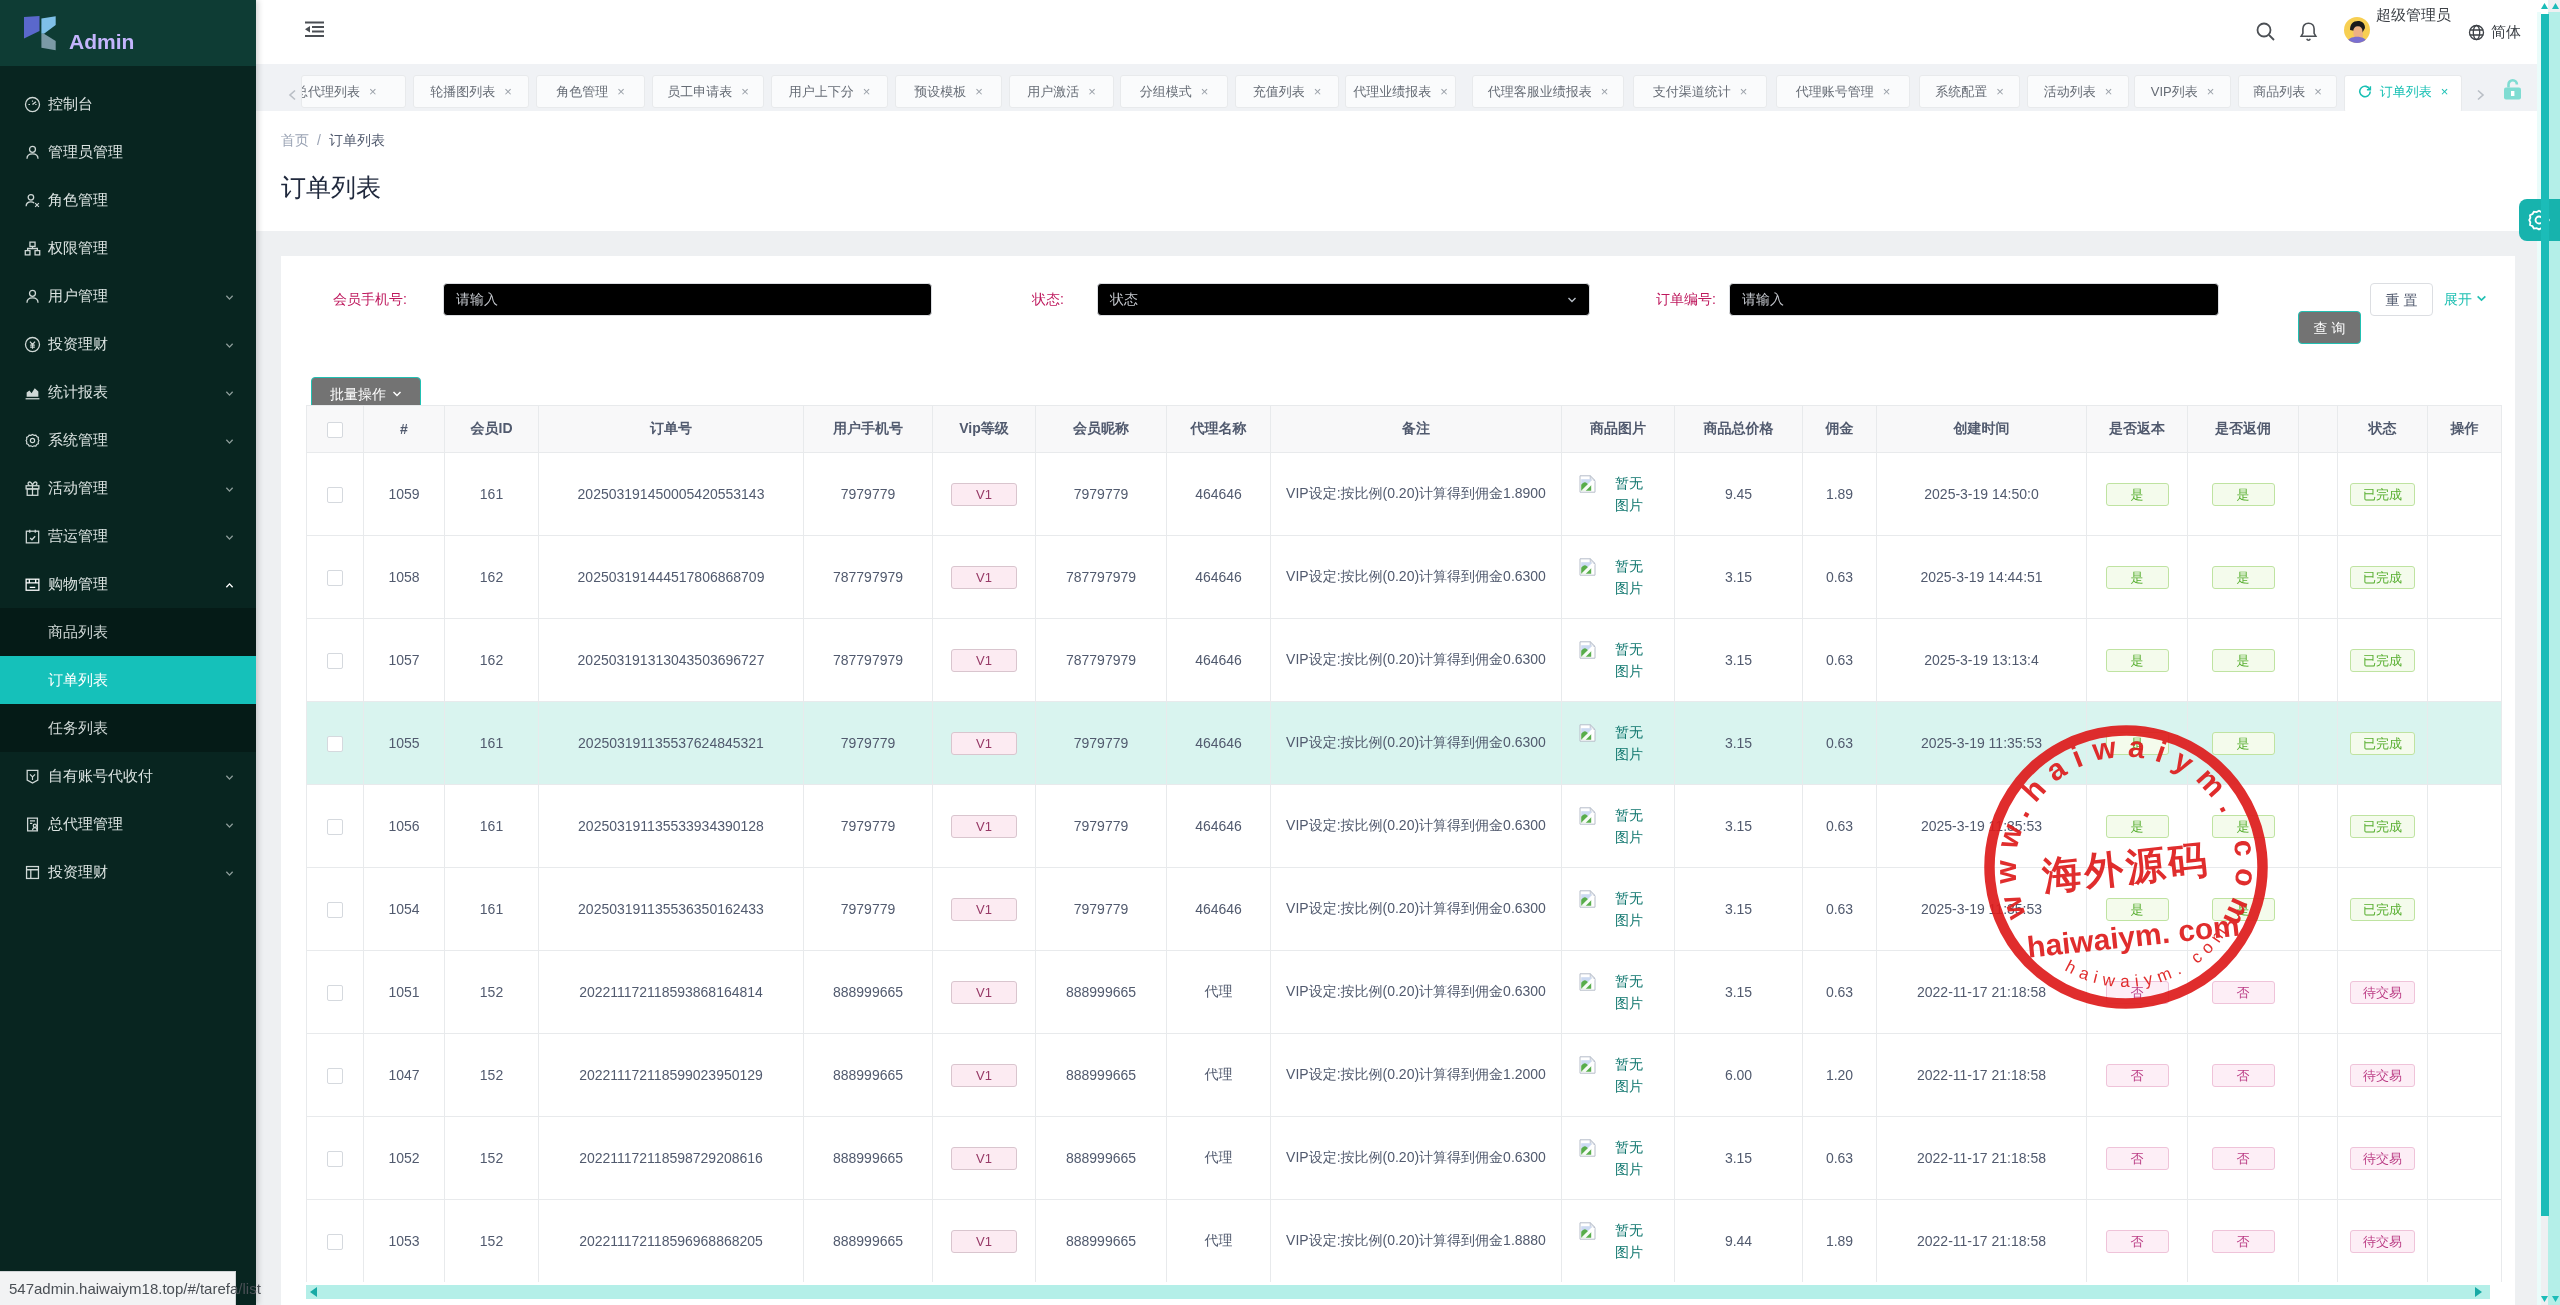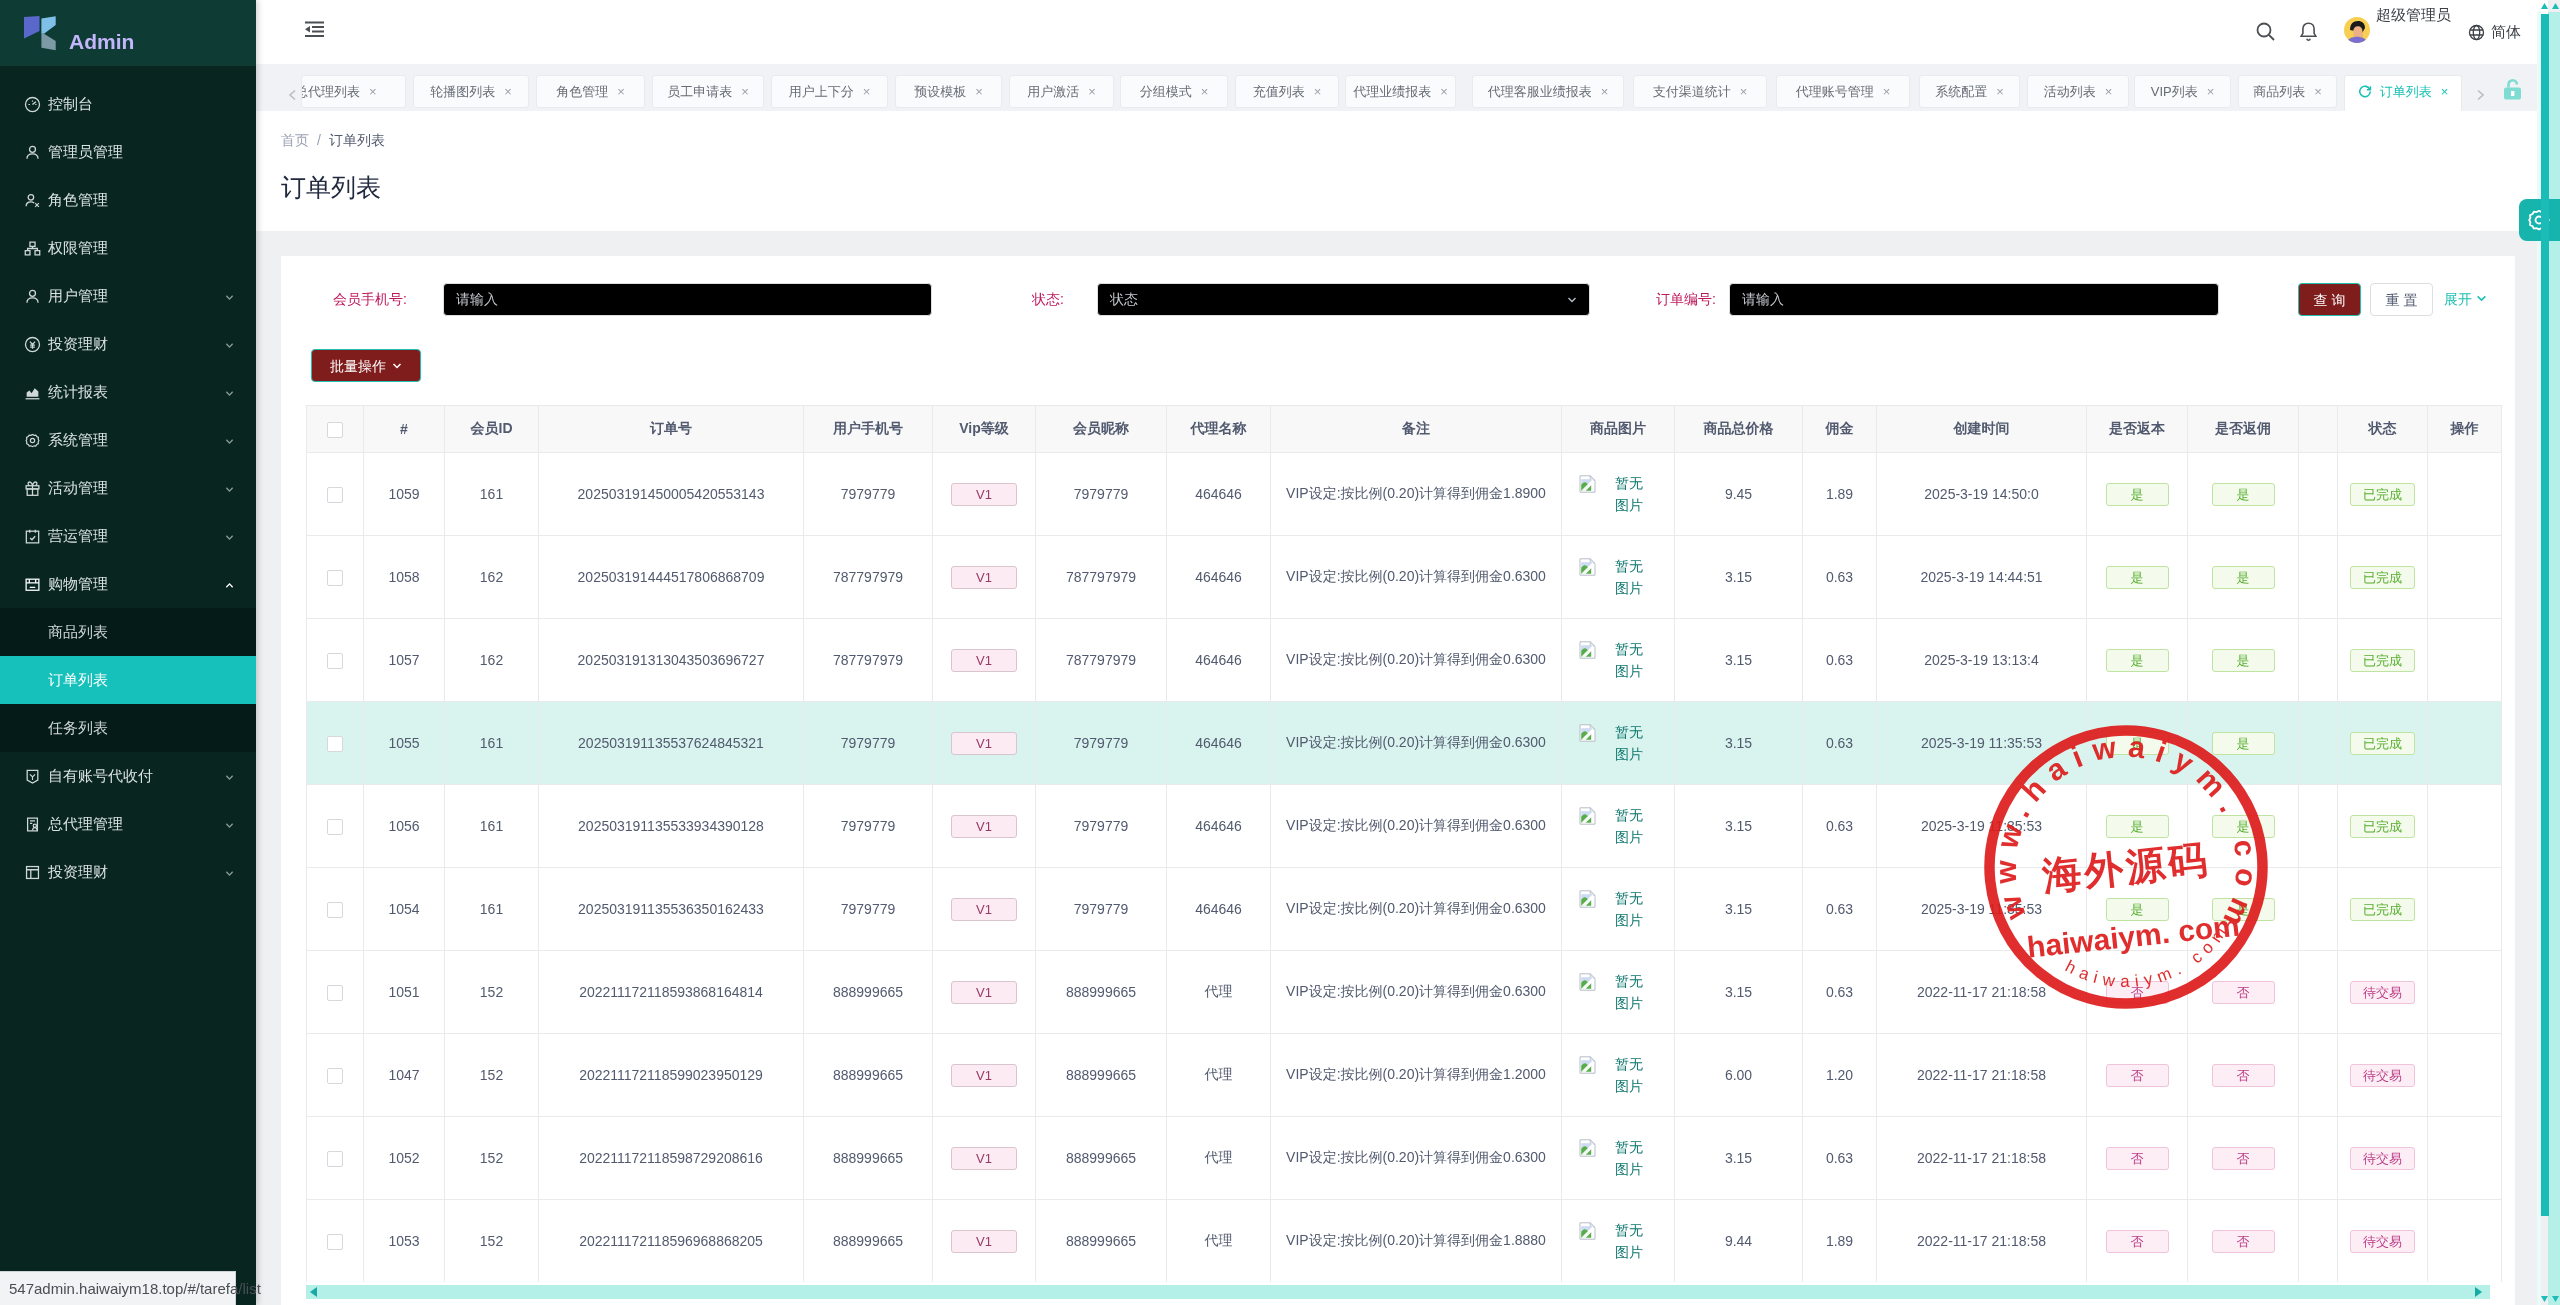--- a/index.html
+++ b/index.html
@@ -33,21 +33,21 @@
   #crumb { position:absolute; left:25px; top:21px; font-size:14px; color:#515a6e; }
   #crumb .dim { color:#9aa3b4; }
   #ptitle { position:absolute; left:25px; top:60px; font-size:25px; color:#20293d; font-weight:500; }
 
   
   #card { position:absolute; left:281px; top:256px; width:2234px; height:1049px; background:#fff; z-index:5; }
 
   label.flabel { position:absolute; font-size:14px; color:#be185d; top:35px;text-align:center; }
   .finput { position:absolute; top:27px; height:33px; border:1px solid #dcdee2; border-radius:4px; background:#000000; font-size:14px; color:#c5c8ce; line-height:31px; padding-left:12px; }
   .btn { position:absolute; top:27px; height:33px; border-radius:4px; font-size:14px; text-align:center; line-height:32px; }
-  .btn.teal { background:#7f1d1d; color:#fff; border:1px solid #21c0b3; }
+  .btn.teal { background:#737373; color:#fff; border:1px solid #21c0b3;margin-top:28px; }
   .btn.plain { background:#fff; color:#515a6e; border:1px solid #dcdee2; }
 
   
   #tablewrap { position:absolute; left:25px; top:149px; width:2200px; height:877px; overflow:hidden; }
   table.grid { border-collapse:collapse; table-layout:fixed; width:2195px; }
   table.grid th, table.grid td { border:1px solid #e8eaec; font-size:14px; color:#515a6e; text-align:center; overflow:hidden; white-space:nowrap; padding:0; }
   table.grid th { height:47px; background:#f8f8f9; font-weight:bold; }
   table.grid td { height:83px; background:#fff; }
   tr.hl td { background:#d9f4ef; }
   .cb { display:inline-block; width:16px; height:16px; border:1px solid #d5d9de; border-radius:2px; background:#fff; vertical-align:middle; }

